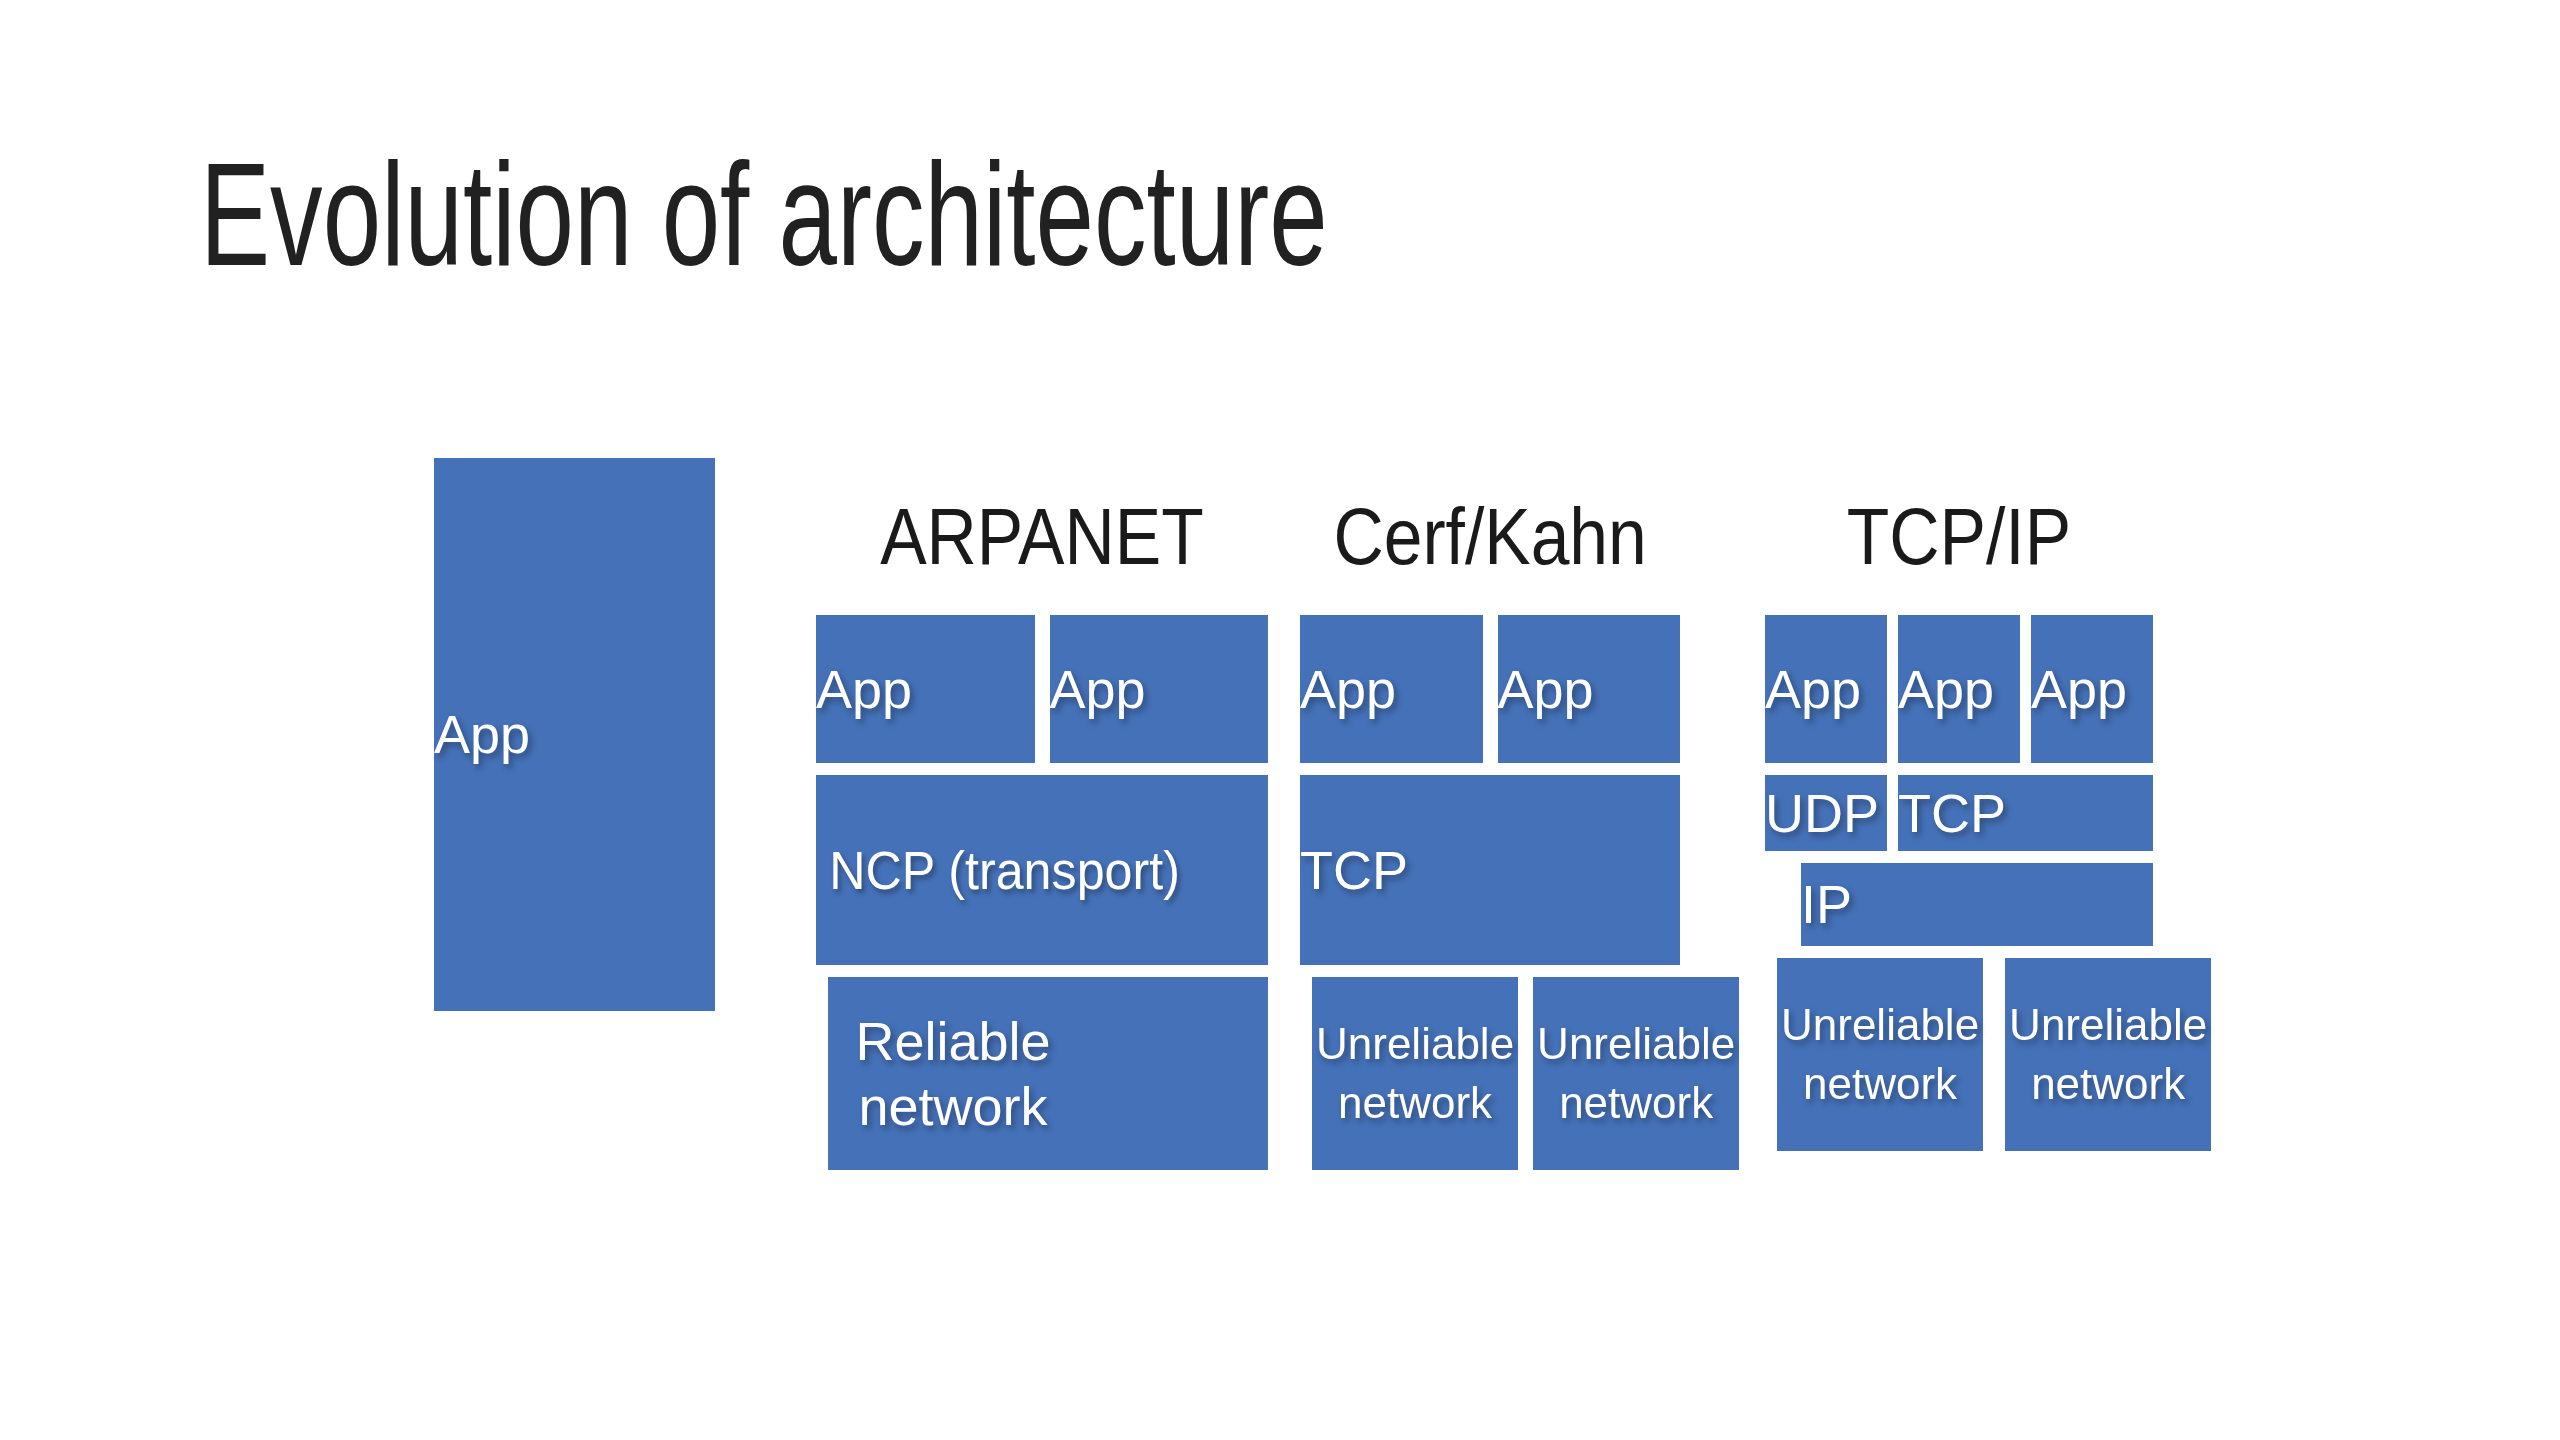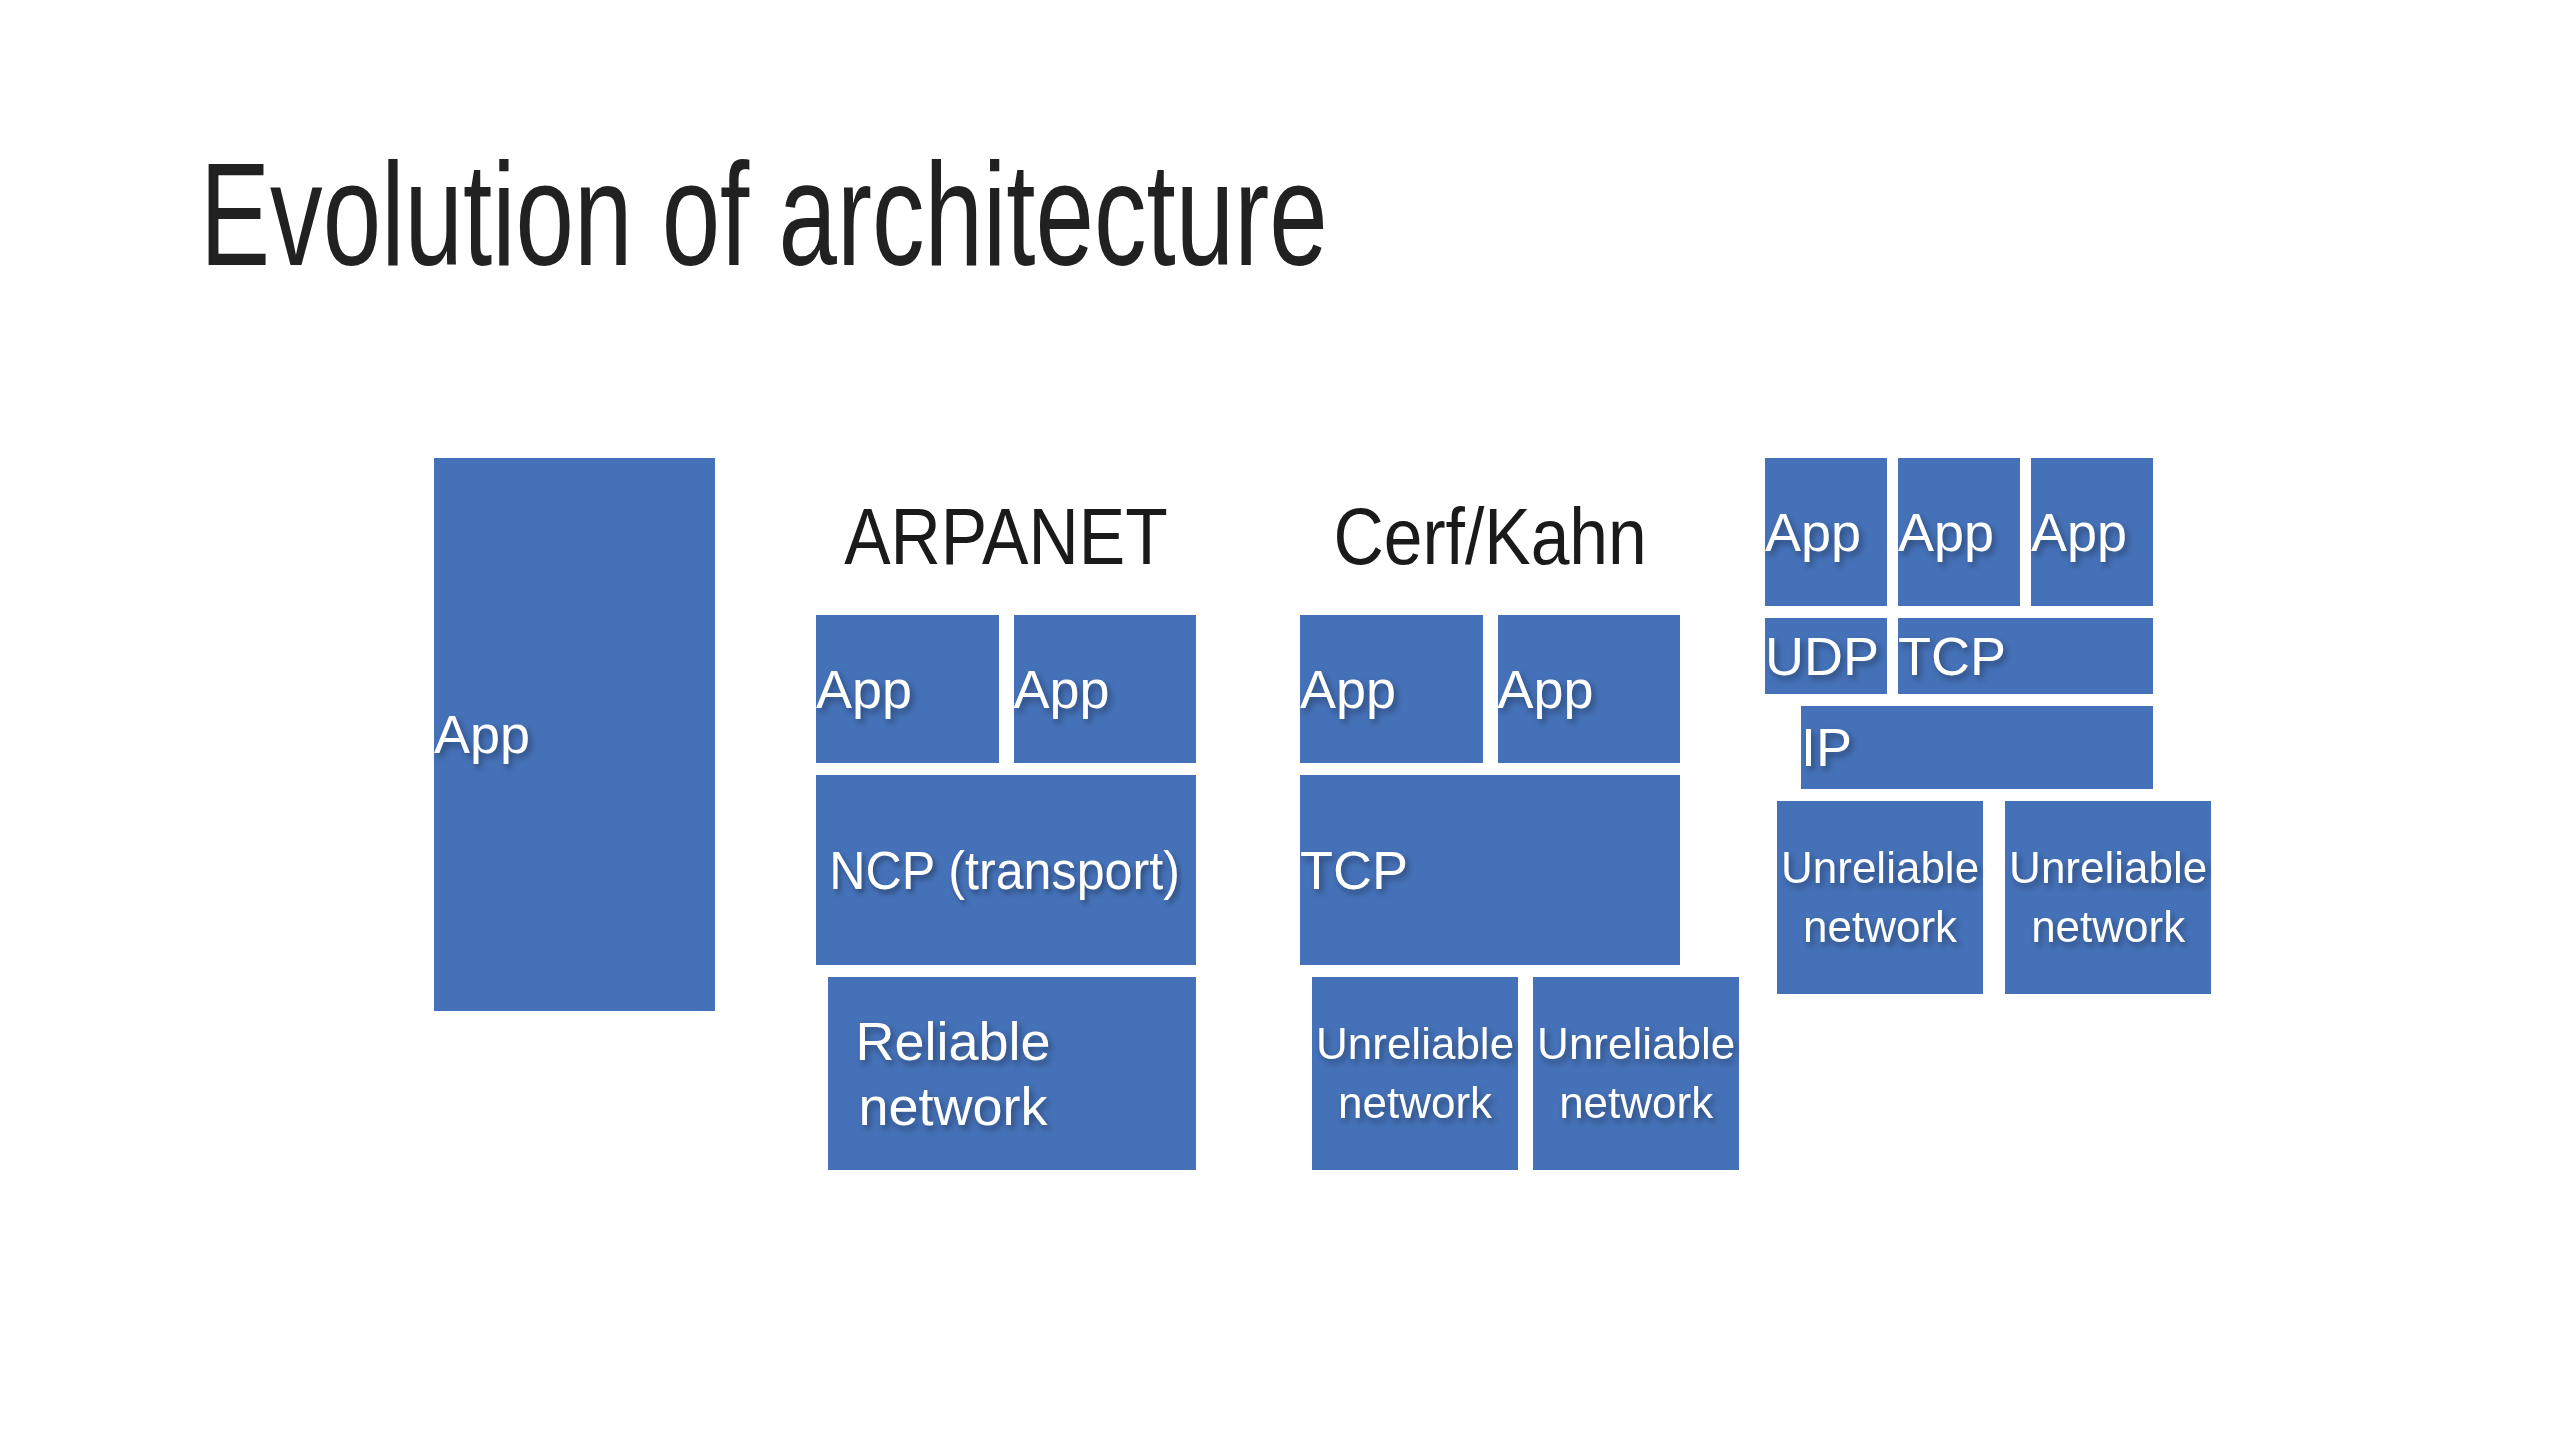--- a/index.html
+++ b/index.html
@@ -24,21 +24,21 @@
     font-size: 146px;
     line-height: 1;
     font-weight: 300;
     color: var(--title-text, #212121);
     transform: scaleX(0.72);
     transform-origin: left top;
     white-space: nowrap;
   }
   .column { position: absolute; top: 458px; }
   #col1 { left: 434px;  width: 281px; }
-  #col2 { left: 816px;  width: 380px; }
+  #col2 { left: 816px;  width: 452px; }
   #col3 { left: 1300px; width: 380px; }
   #col4 { left: 1765px; width: 388px; }
 
   .col-header {
     height: 157px;
     display: flex;
     align-items: center;
     justify-content: center;
     font-size: 80px;
     font-weight: 400;
@@ -135,20 +135,23 @@
       <div class="box small">
         <span class="lbl">Unreliable network</span>
       </div>
       <div class="box small">
         <span class="lbl">Unreliable network</span>
       </div>
     </div>
   </div>
 
   <div class="column" id="col4">
+    <div class="col-header">
+      <span>TCP/IP</span>
+    </div>
     <div class="row row-a">
       <div class="box">
         <span class="lbl">App</span>
       </div>
       <div class="box">
         <span class="lbl">App</span>
       </div>
       <div class="box">
         <span class="lbl">App</span>
       </div>

